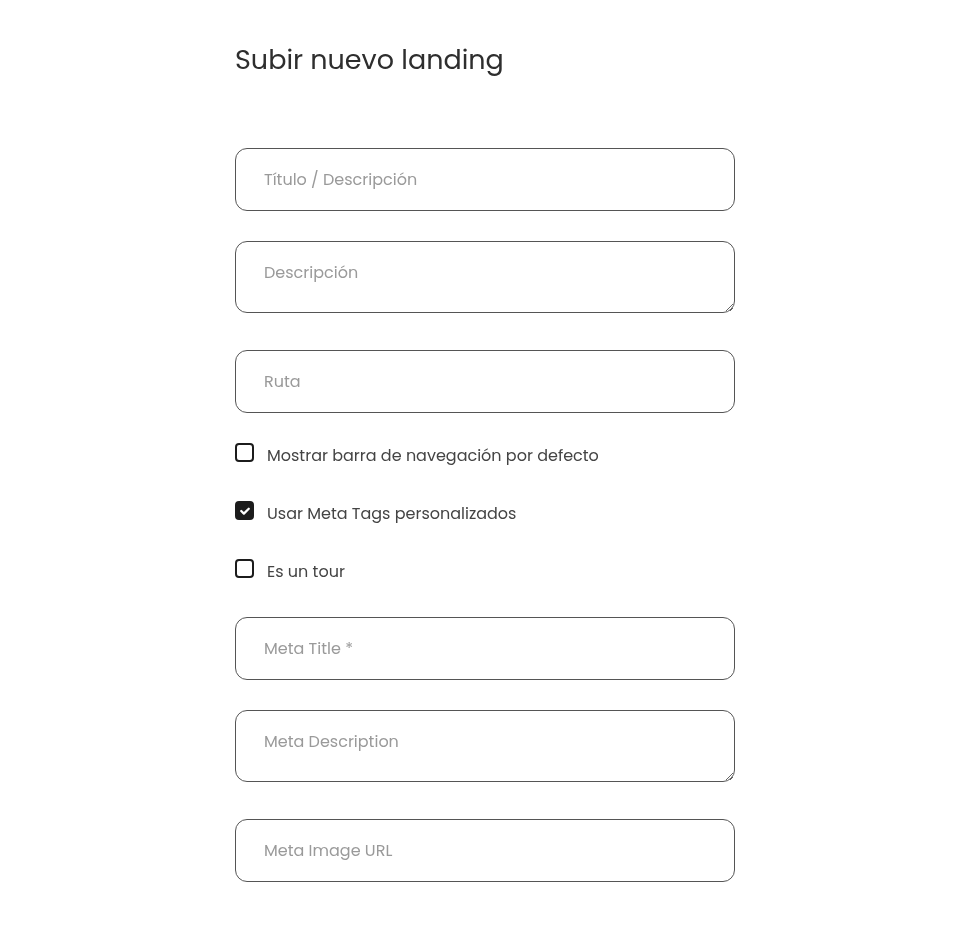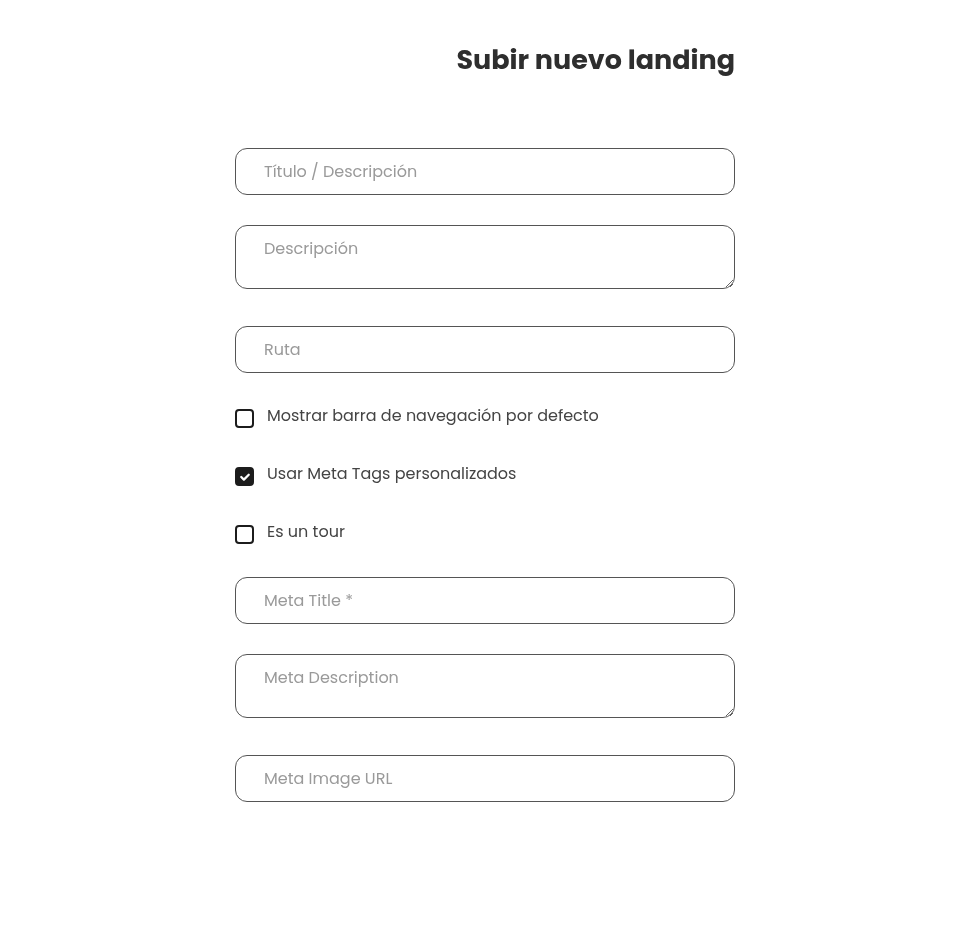--- a/index.html
+++ b/index.html
@@ -12,48 +12,48 @@
     background: #ffffff;
     width: 970px;
     min-height: 927px;
     padding-top: 40px;
   }
   .container {
     width: 500px;
     margin: 0 auto;
   }
   .page-title {
-    text-align: right;
+    text-align: left;
     font-size: 27px;
-    font-weight: 700;
+    font-weight: 400;
     color: #2e2e2e;
     margin-bottom: 68px;
   }
   .form-field {
     width: 100%;
     border: 1px solid #555;
     border-radius: 12px;
-    padding: 10px 28px;
+    padding: 18px 28px;
     font-size: 16px;
     color: #3b82f6;
     font-family: inherit;
     outline: none;
     margin-bottom: 30px;
   }
   .form-field::placeholder {
     color: #9a9a9a;
   }
   textarea.form-field {
-    height: 64px;
+    height: 72px;
     resize: both;
     overflow: auto;
   }
   .checkbox-row {
     display: flex;
-    align-items: flex-end;
+    align-items: flex-start;
     gap: 13px;
     margin-bottom: 33px;
     cursor: pointer;
   }
   .checkbox-box {
     width: 19px;
     height: 19px;
     border: 2px solid #1c1c1c;
     border-radius: 4px;
     flex-shrink: 0;

